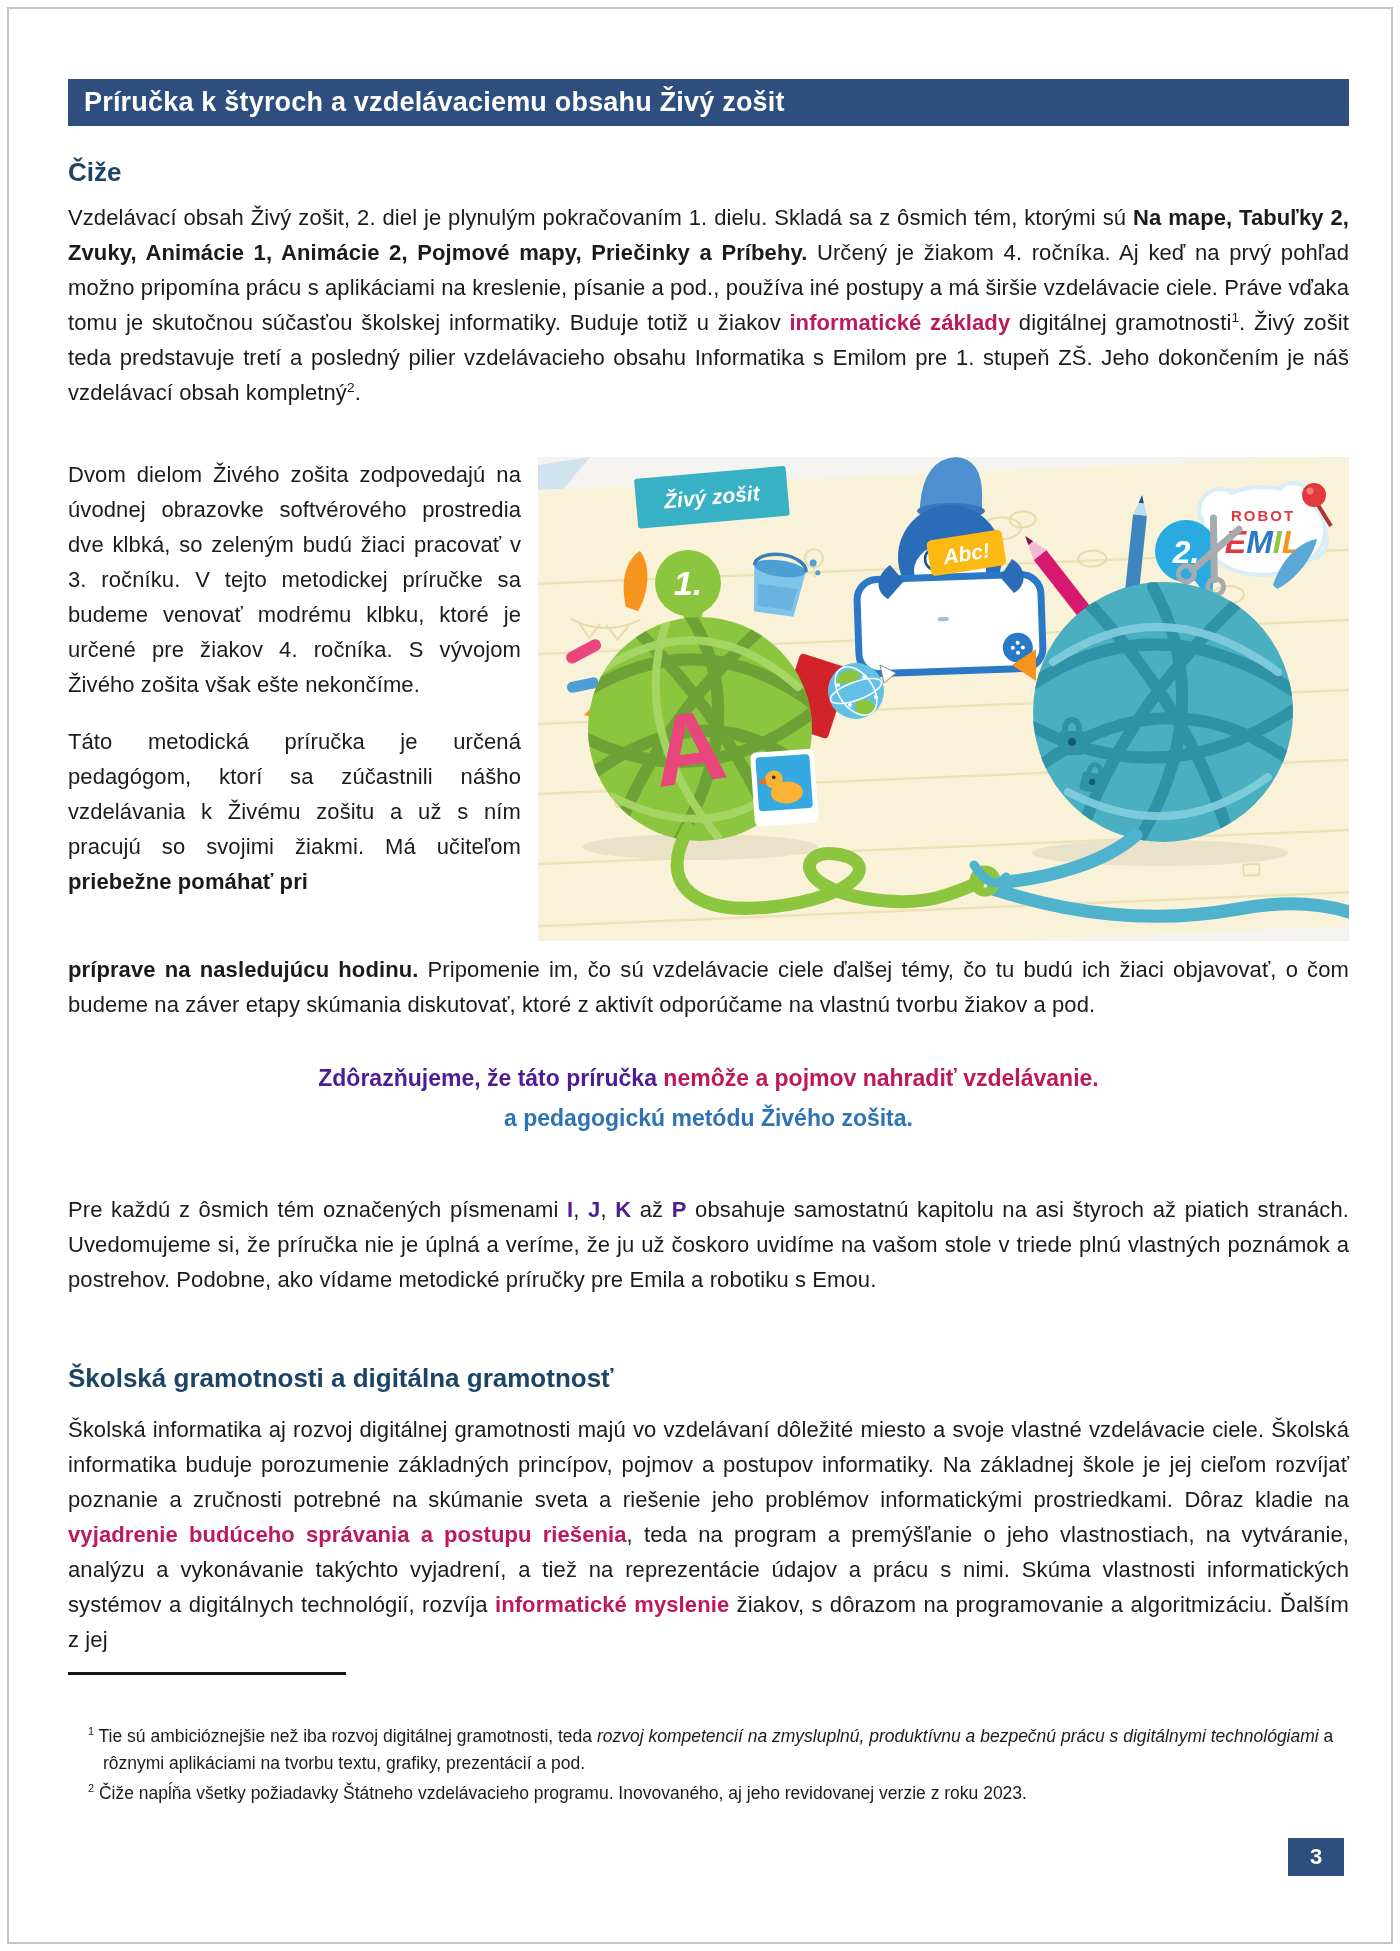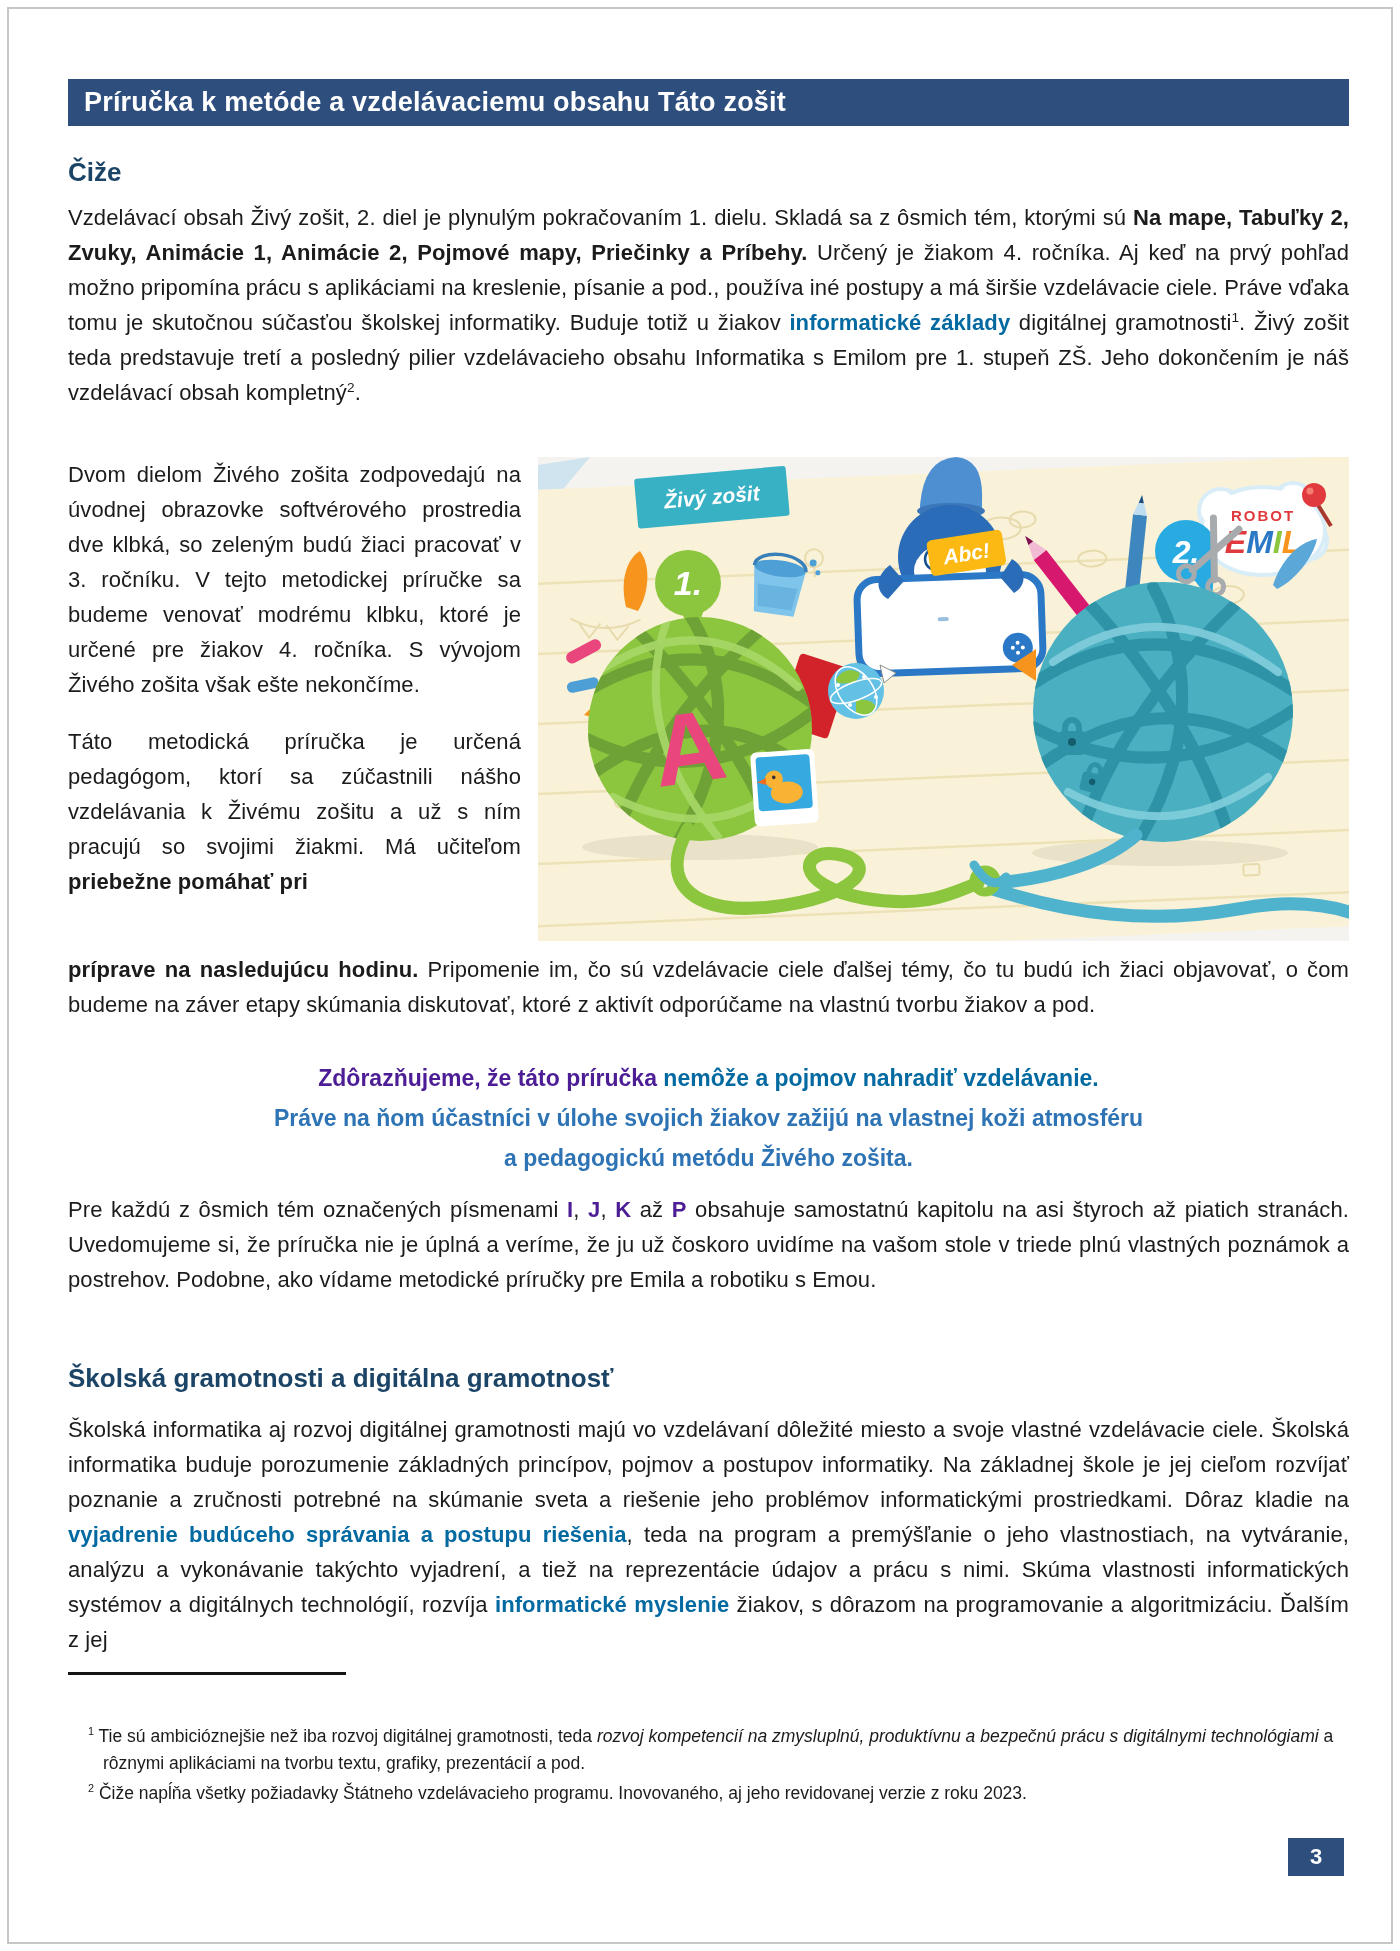--- a/index.html
+++ b/index.html
@@ -26,36 +26,36 @@
            font-weight:bold;font-size:23px;line-height:40px;color:#2e74b5;}
   #p4{top:1192px;}
   #p5{top:1412px;}
   #divider{position:absolute;top:1672px;left:0;width:278px;border-top:3px solid #151515;}
   #footnotes{position:absolute;top:1723px;left:0;width:100%;font-size:17.5px;line-height:27px;}
   .fn{padding-left:15px;text-indent:-15px;margin-bottom:3px;margin-left:20px;}
   #badge{position:absolute;left:1288px;top:1838px;width:56px;height:38px;background:#2e4e7e;
          color:#fff;font-weight:bold;font-size:22px;display:flex;align-items:center;justify-content:center;}
   .run-t{}
   .run-b{font-weight:bold;}
-  .run-red{font-weight:bold;color:#0369a1;}
+  .run-red{font-weight:bold;color:#be185d;}
   .run-blue{font-weight:bold;color:#4c1d95;}
   .run-i{font-style:italic;}
   .run-sup{vertical-align:super;font-size:.62em;line-height:0;}
   .cblue{color:#2e74b5;}
   svg text{font-family:"Liberation Sans",sans-serif;}
 </style>
 </head>
 <body>
 
 <div class="page">
   <div class="frame"></div>
   <div class="content">
 
     <div class="titlebar">
-      <span>Príručka k metóde a vzdelávaciemu obsahu Táto zošit</span>
+      <span>Príručka k štyroch a vzdelávaciemu obsahu Živý zošit</span>
     </div>
 
     <div class="h2" id="h-uvod">Čiže</div>
 
     <div class="bodytext para" id="p1"><span class="run-t">Vzdelávací obsah Živý zošit, 2. diel je plynulým pokračovaním 1. dielu. Skladá sa z ôsmich tém, ktorými sú </span><span class="run-b">Na mape, Tabuľky 2, Zvuky, Animácie 1, Animácie 2, Pojmové mapy, Priečinky a Príbehy.</span><span class="run-t"> Určený je žiakom 4. ročníka. Aj keď na prvý pohľad možno pripomína prácu s aplikáciami na kreslenie, písanie a pod., používa iné postupy a má širšie vzdelávacie ciele. Práve vďaka tomu je skutočnou súčasťou školskej informatiky. Buduje totiž u žiakov </span><span class="run-red">informatické základy</span><span class="run-t"> digitálnej gramotnosti</span><span class="run-sup">1</span><span class="run-t">. Živý zošit teda predstavuje tretí a posledný pilier vzdelávacieho obsahu Informatika s Emilom pre 1. stupeň ZŠ. Jeho dokončením je náš vzdelávací obsah kompletný</span><span class="run-sup">2</span><span class="run-t">.</span></div>
 
     <div id="twocol">
       <div id="leftcol">
         <div class="bodytext" id="p2">Dvom dielom Živého zošita zodpovedajú na úvodnej obrazovke softvérového prostredia dve klbká, so zeleným budú žiaci pracovať v 3. ročníku. V tejto metodickej príručke sa budeme venovať modrému klbku, ktoré je určené pre žiakov 4. ročníka. S vývojom Živého zošita však ešte nekončíme.</div>
         <div class="bodytext" id="p3"><span class="run-t">Táto metodická príručka je určená pedagógom, ktorí sa zúčastnili nášho vzdelávania k Živému zošitu a už s ním pracujú so svojimi žiakmi. Má učiteľom </span><span class="run-b">priebežne pomáhať pri</span></div>
@@ -276,21 +276,20 @@
           <circle cx="447" cy="424" r="11" stroke="#8cc63f" stroke-width="9" fill="none"></circle>
           <path d="M436 408 q18 28 32 12" stroke="#4fb3ce" stroke-width="9" fill="none" stroke-linecap="round"></path>
         </svg>
       </div>
     </div>
 
     <div class="bodytext para" id="p3cont"><span class="run-b">príprave na nasledujúcu hodinu.</span><span class="run-t"> Pripomenie im, čo sú vzdelávacie ciele ďalšej témy, čo tu budú ich žiaci objavovať, o čom budeme na záver etapy skúmania diskutovať, ktoré z aktivít odporúčame na vlastnú tvorbu žiakov a pod.</span></div>
 
     <div id="callout">
       <div><span class="run-blue">Zdôrazňujeme, že táto príručka </span><span class="run-red">nemôže a pojmov nahradiť vzdelávanie.</span></div>
-      <div class="cblue">Práve na ňom účastníci v úlohe svojich žiakov zažijú na vlastnej koži atmosféru</div>
       <div class="cblue">a pedagogickú metódu Živého zošita.</div>
     </div>
 
     <div class="bodytext para" id="p4"><span class="run-t">Pre každú z ôsmich tém označených písmenami </span><span class="run-blue">I</span><span class="run-t">, </span><span class="run-blue">J</span><span class="run-t">, </span><span class="run-blue">K</span><span class="run-t"> až </span><span class="run-blue">P</span><span class="run-t"> obsahuje samostatnú kapitolu na asi štyroch až piatich stranách. Uvedomujeme si, že príručka nie je úplná a veríme, že ju už čoskoro uvidíme na vašom stole v triede plnú vlastných poznámok a postrehov. Podobne, ako vídame metodické príručky pre Emila a robotiku s Emou.</span></div>
 
     <div class="h2" id="h-skolska">Školská gramotnosti a digitálna gramotnosť</div>
 
     <div class="bodytext para" id="p5"><span class="run-t">Školská informatika aj rozvoj digitálnej gramotnosti majú vo vzdelávaní dôležité miesto a svoje vlastné vzdelávacie ciele. Školská informatika buduje porozumenie základných princípov, pojmov a postupov informatiky. Na základnej škole je jej cieľom rozvíjať poznanie a zručnosti potrebné na skúmanie sveta a riešenie jeho problémov informatickými prostriedkami. Dôraz kladie na </span><span class="run-red">vyjadrenie budúceho správania a postupu riešenia</span><span class="run-t">, teda na program a premýšľanie o jeho vlastnostiach, na vytváranie, analýzu a vykonávanie takýchto vyjadrení, a tiež na reprezentácie údajov a prácu s nimi. Skúma vlastnosti informatických systémov a digitálnych technológií, rozvíja </span><span class="run-red">informatické myslenie</span><span class="run-t"> žiakov, s dôrazom na programovanie a algoritmizáciu. Ďalším z jej</span></div>
 
     <div id="divider"></div>

